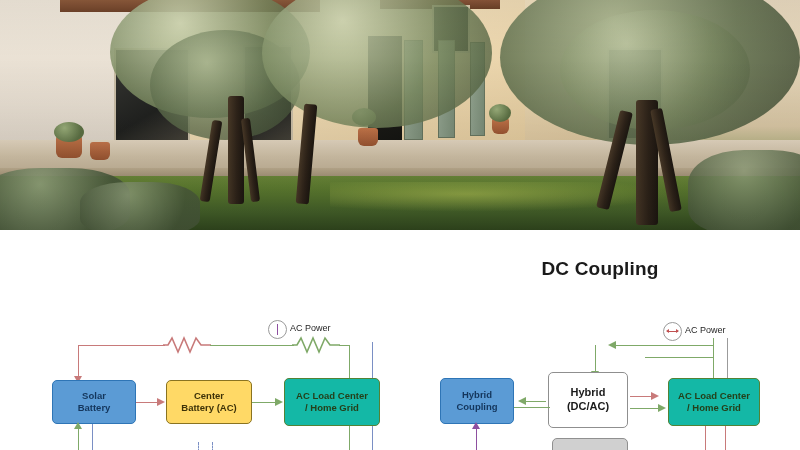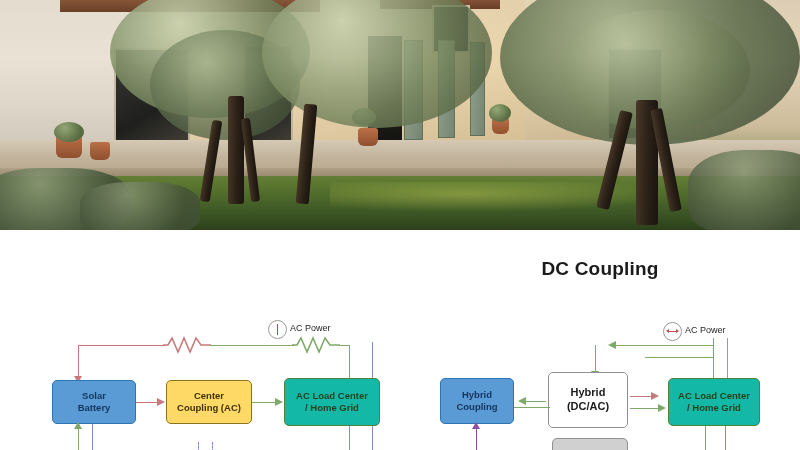--- a/index.html
+++ b/index.html
@@ -192,21 +192,21 @@
       <div class="nbox blue" style="left:52px;top:150px;width:84px;height:44px;">
         <div>
           <div>Solar</div>
           <div>Battery</div>
         </div>
       </div>
 
       <div class="nbox yellow" style="left:166px;top:150px;width:86px;height:44px;">
         <div>
           <div>Center</div>
-          <div>Coupling (AC)</div>
+          <div>Battery (AC)</div>
         </div>
       </div>
 
       <div class="nbox green" style="left:284px;top:148px;width:96px;height:48px;">
         <div>
           <div>AC Load Center</div>
           <div>/ Home Grid</div>
         </div>
       </div>
 

